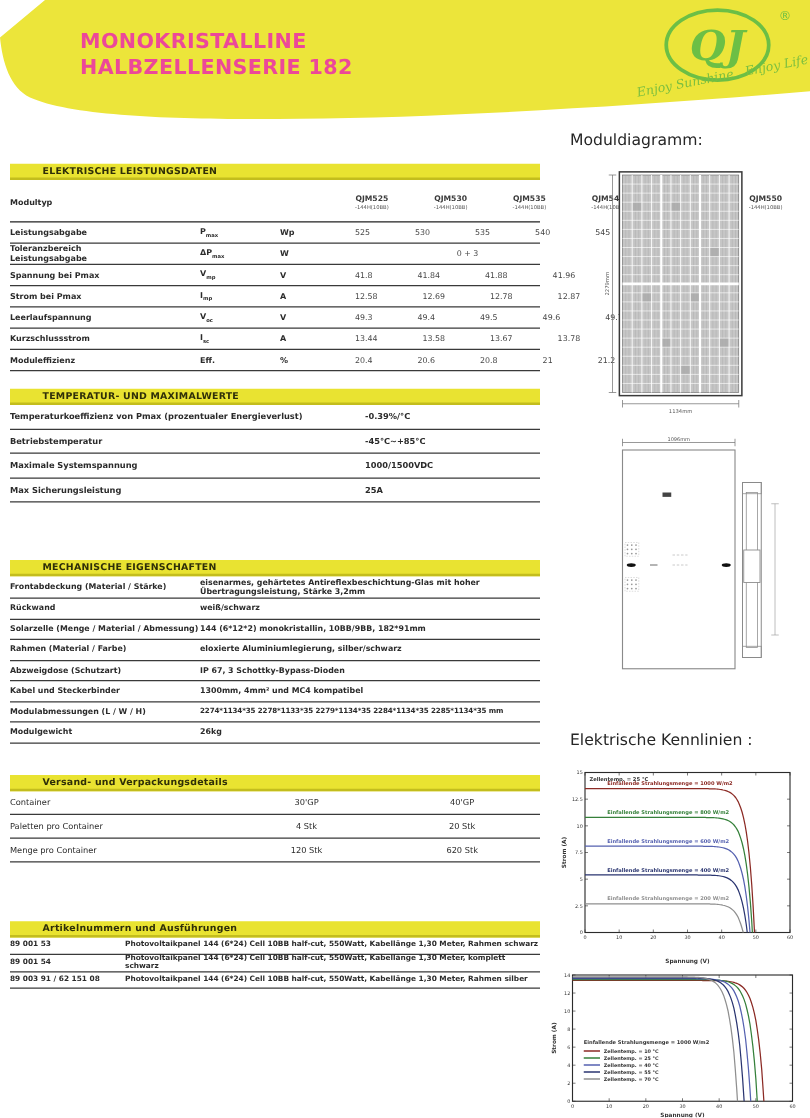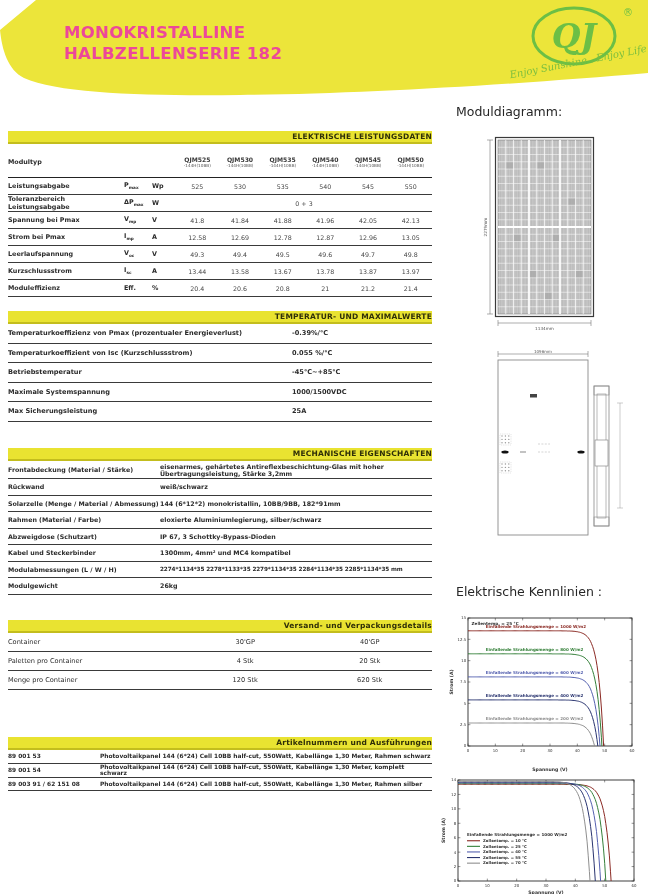--- a/index.html
+++ b/index.html
@@ -11,25 +11,25 @@
   .title{position:absolute;left:64px;top:22px;font-size:16.5px;line-height:21px;
          font-weight:bold;color:#ec4899;letter-spacing:.3px;}
   .logo{position:absolute;left:524px;top:3px;width:124px;height:96px;}
   .tagline{position:absolute;left:-46px;top:56px;width:170px;transform:rotate(-11deg);
            font-family:"DejaVu Serif",serif;font-style:italic;font-size:10px;
            color:#7cbf3f;text-align:right;white-space:nowrap;}
   
   .sec{position:absolute;left:8px;width:424px;}
   .bar{height:13px;background:#e9e331;border-bottom:2px solid #c3bd1d;display:flex;
        align-items:center;padding-left:26px;font-size:7.5px;font-weight:bold;color:#2f2f08;
-       letter-spacing:.2px;box-sizing:border-box;justify-content:flex-end;}
+       letter-spacing:.2px;box-sizing:border-box;}
   
   .etable{margin-top:3px;}
   .erow{display:grid;grid-template-columns:116px 28px 24px repeat(6,1fr);
-        align-items:center;border-bottom:1px solid #3a3a3a;min-height:16px;}
+        align-items:center;border-bottom:1px solid #3a3a3a;min-height:16px;gap:36px;}
   .ehead{min-height:30px;border-bottom:1.6px solid #222;}
   .elabel{font-size:6.4px;font-weight:bold;color:#2b2b2b;}
   .esym{font-size:6.4px;font-weight:bold;color:#2b2b2b;}
   .esym sub{font-size:4.2px;}
   .eunit{font-size:6.4px;font-weight:bold;color:#2b2b2b;}
   .eval{font-size:6.3px;color:#474747;text-align:center;}
   .emod{text-align:center;line-height:1.25;}
   .emod-name{font-size:6.1px;font-weight:bold;color:#3a3a3a;}
   .emod-suffix{font-size:4.2px;color:#555;}
   
@@ -181,24 +181,20 @@
   </div>
 
   <div class="sec" style="top:311px">
     <div class="bar">
       <span>TEMPERATUR- UND MAXIMALWERTE</span>
     </div>
     <div>
         <div class="trow">
           <div>Temperaturkoeffizienz von Pmax (prozentualer Energieverlust)</div>
           <div>-0.39%/°C</div>
-        </div>
-        <div class="trow">
-          <div>Temperaturkoeffizient von Isc (Kurzschlussstrom)</div>
-          <div>0.055 %/°C</div>
         </div>
         <div class="trow">
           <div>Betriebstemperatur</div>
           <div>-45°C~+85°C</div>
         </div>
         <div class="trow">
           <div>Maximale Systemspannung</div>
           <div>1000/1500VDC</div>
         </div>
         <div class="trow">

